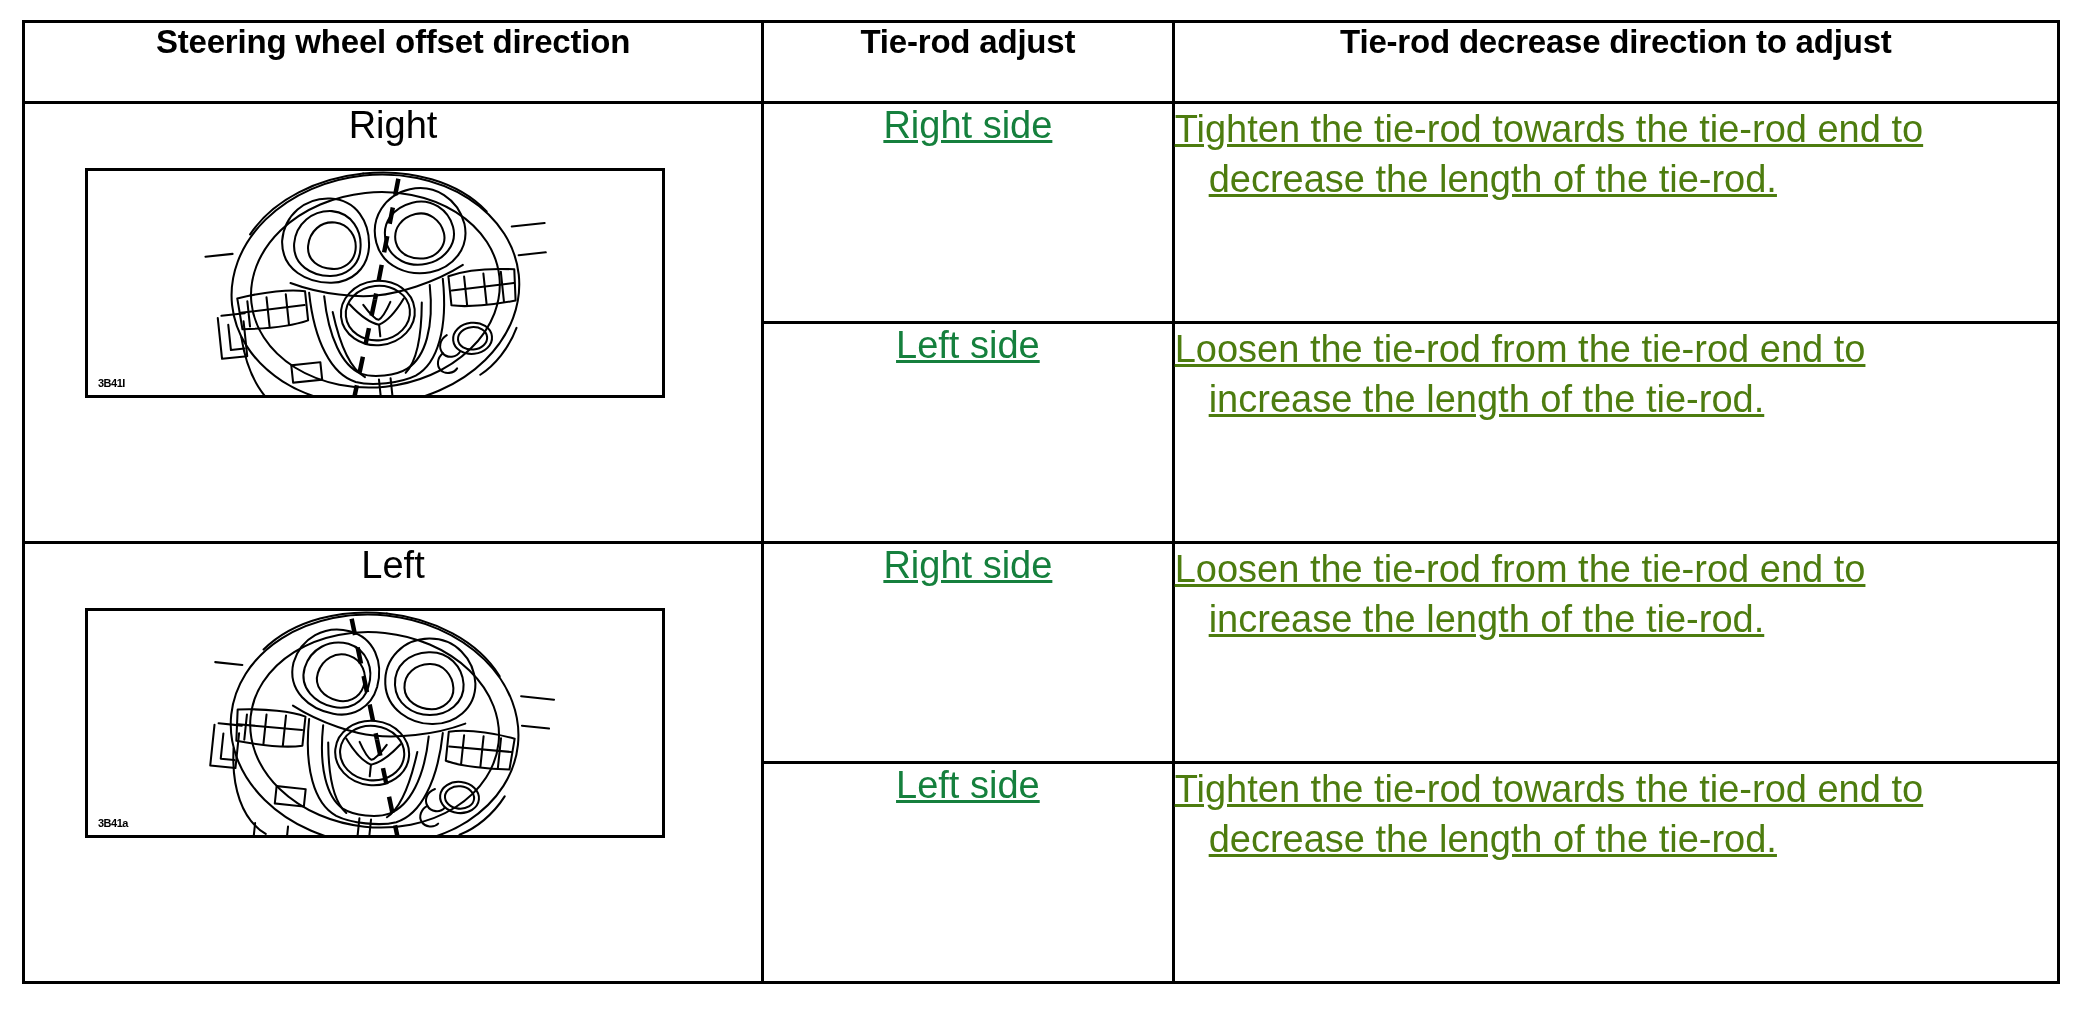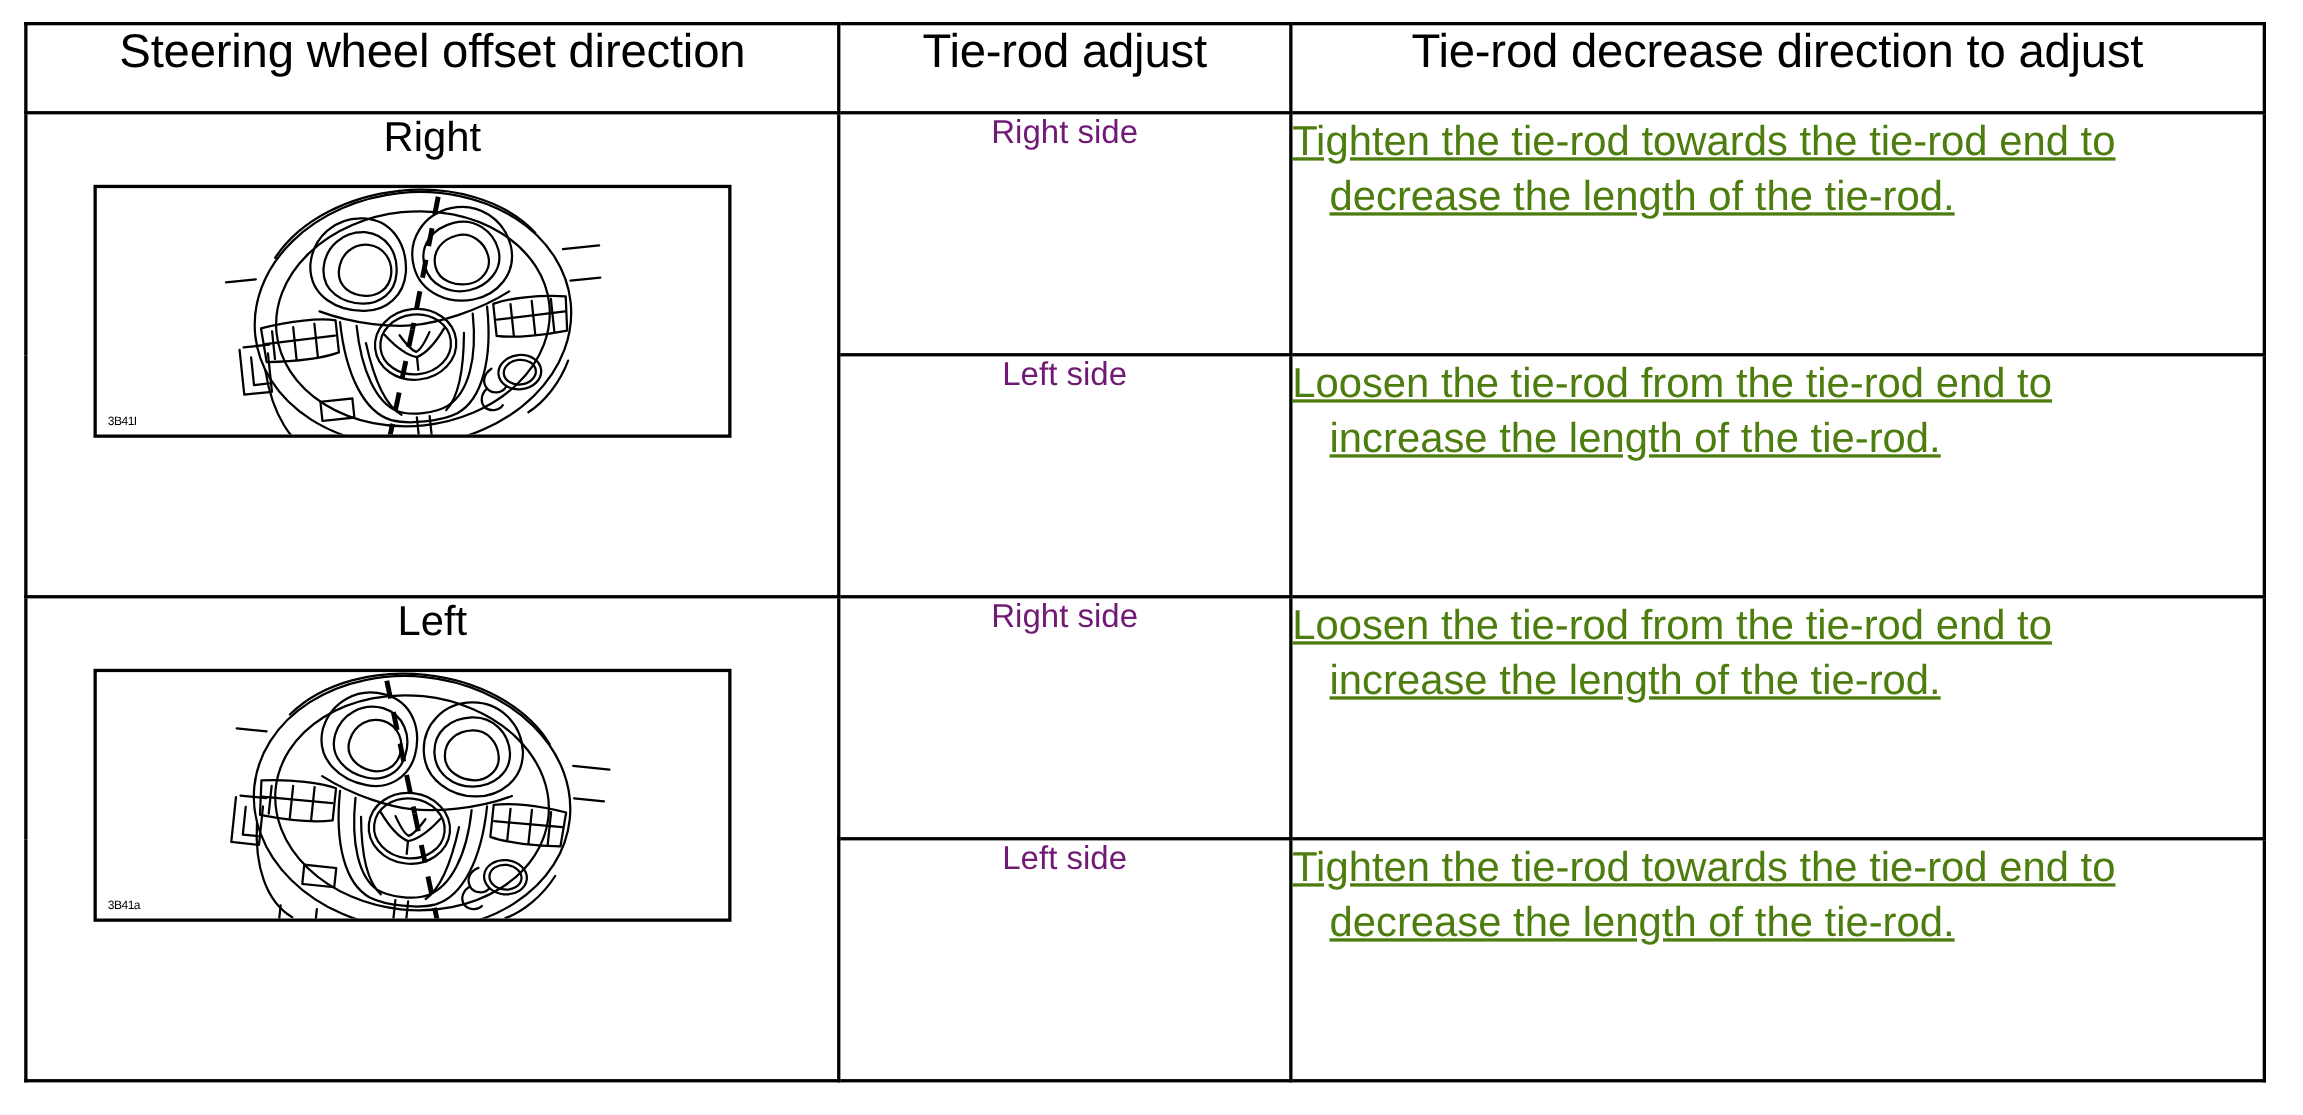--- a/index.html
+++ b/index.html
@@ -33,39 +33,40 @@
     border: 3px solid #000000;
     padding: 0;
     vertical-align: top;
     background: #ffffff;
   }
   
   .hdr {
     height: 78px;
     text-align: center;
     vertical-align: middle;
-    font-weight: normal;
-    font-size: 43px;
+    font-weight: bold;
+    font-size: 33px;
     letter-spacing: -0.2px;
     color: #000000;
   }
   .col-a { width: 738px; }
   .col-b { width: 410px; }
   .col-c { width: 884px; }
 
   .cell-dir {
     text-align: center;
     font-size: 38px;
     color: #000000;
   }
   .cell-side {
     text-align: center;
-    font-size: 30px;
-    color: #701a75;
+    font-size: 38px;
+    color: #15803d;
     padding-top: 26px;
+    text-decoration: underline;
   }
   .cell-desc {
     font-size: 38px;
     color: #4d7c0f;
     padding: 24px 14px 10px 24px;
     line-height: 1.32;
     text-indent: 0;
     text-decoration: underline;
   }
   .cell-desc .l2 {
@@ -84,21 +85,21 @@
   .wheel-wrap svg {
     display: block;
     width: 100%;
     height: 100%;
   }
   .fig-code {
     position: absolute;
     left: 10px;
     bottom: 6px;
     font-size: 11px;
-    font-weight: normal;
+    font-weight: bold;
     font-family: "Liberation Sans", sans-serif;
     color: #000;
     letter-spacing: -0.5px;
     line-height: 1;
   }
 </style>
 </head>
 <body>
 
 <div class="page">

